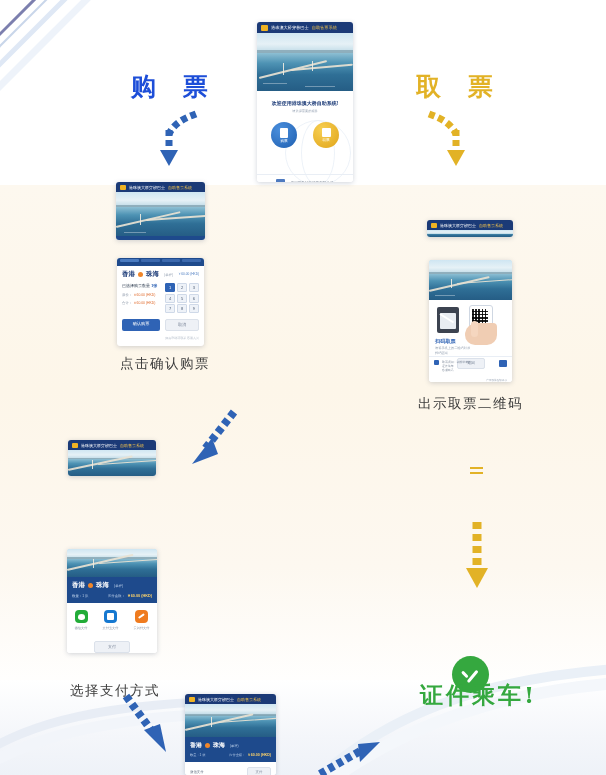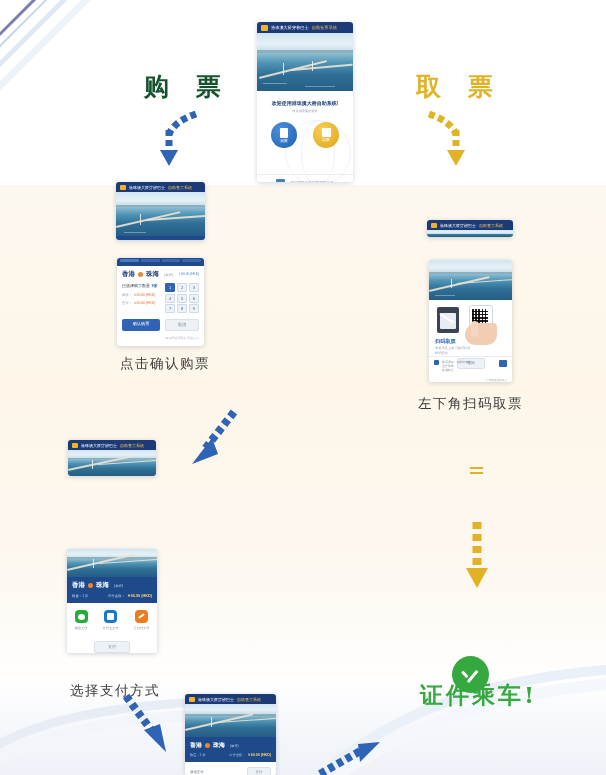--- a/index.html
+++ b/index.html
@@ -11,21 +11,21 @@
   
   .bg-base{position:absolute;inset:0;background:#ffffff;}
   .bg-cream{position:absolute;left:0;right:0;top:185px;height:510px;
     background:linear-gradient(180deg,#fdf8ef 0%,#fdf6e9 40%,#fdf8f0 75%,#ffffff 100%);}
   .bg-bottom{position:absolute;left:0;right:0;bottom:0;height:95px;
     background:linear-gradient(180deg,#ffffff 0%,#f4f6fa 60%,#eef2f8 100%);}
 
   
   .flow-title{position:absolute;font-size:25px;letter-spacing:9px;
      font-family:"DejaVu Serif","Liberation Serif",serif;font-weight:700;}
-  .flow-title.buy{left:144px;top:70px;color:#14532d;}
+  .flow-title.buy{left:131px;top:70px;color:#1d4ed8;}
   .flow-title.take{left:416px;top:70px;color:#e2b226;}
 
   
   .caption{position:absolute;text-align:center;color:#3b3b3b;
      font-family:"DejaVu Serif","Liberation Serif",serif;font-size:13.5px;
      line-height:22px;letter-spacing:1.5px;}
   .success-title{position:absolute;left:386px;top:680px;width:185px;text-align:center;
      font-family:"DejaVu Serif","Liberation Serif",serif;font-weight:700;
      font-size:23px;letter-spacing:3px;color:#35a83f;}
 
@@ -450,17 +450,17 @@
       </span>
       <span style="margin-left:auto;text-align:right;">
         <span style="display:block;width:8px;height:7px;background:#2f63b5;border-radius:1px;margin-left:auto;"></span>
         <span style="font-size:2.6px;color:#9aa6b6;">广州驭势智能科技</span>
       </span>
     </div>
   </div>
 </div>
 
 <div class="caption" style="left:378px;top:392px;width:185px;">
-  <div>左下角扫码取票</div>
+  <div>出示取票二维码</div>
 </div>
 
 <div class="check-circle"></div>
 <div class="success-title">证件乘车!</div>
 
 </body></html>

